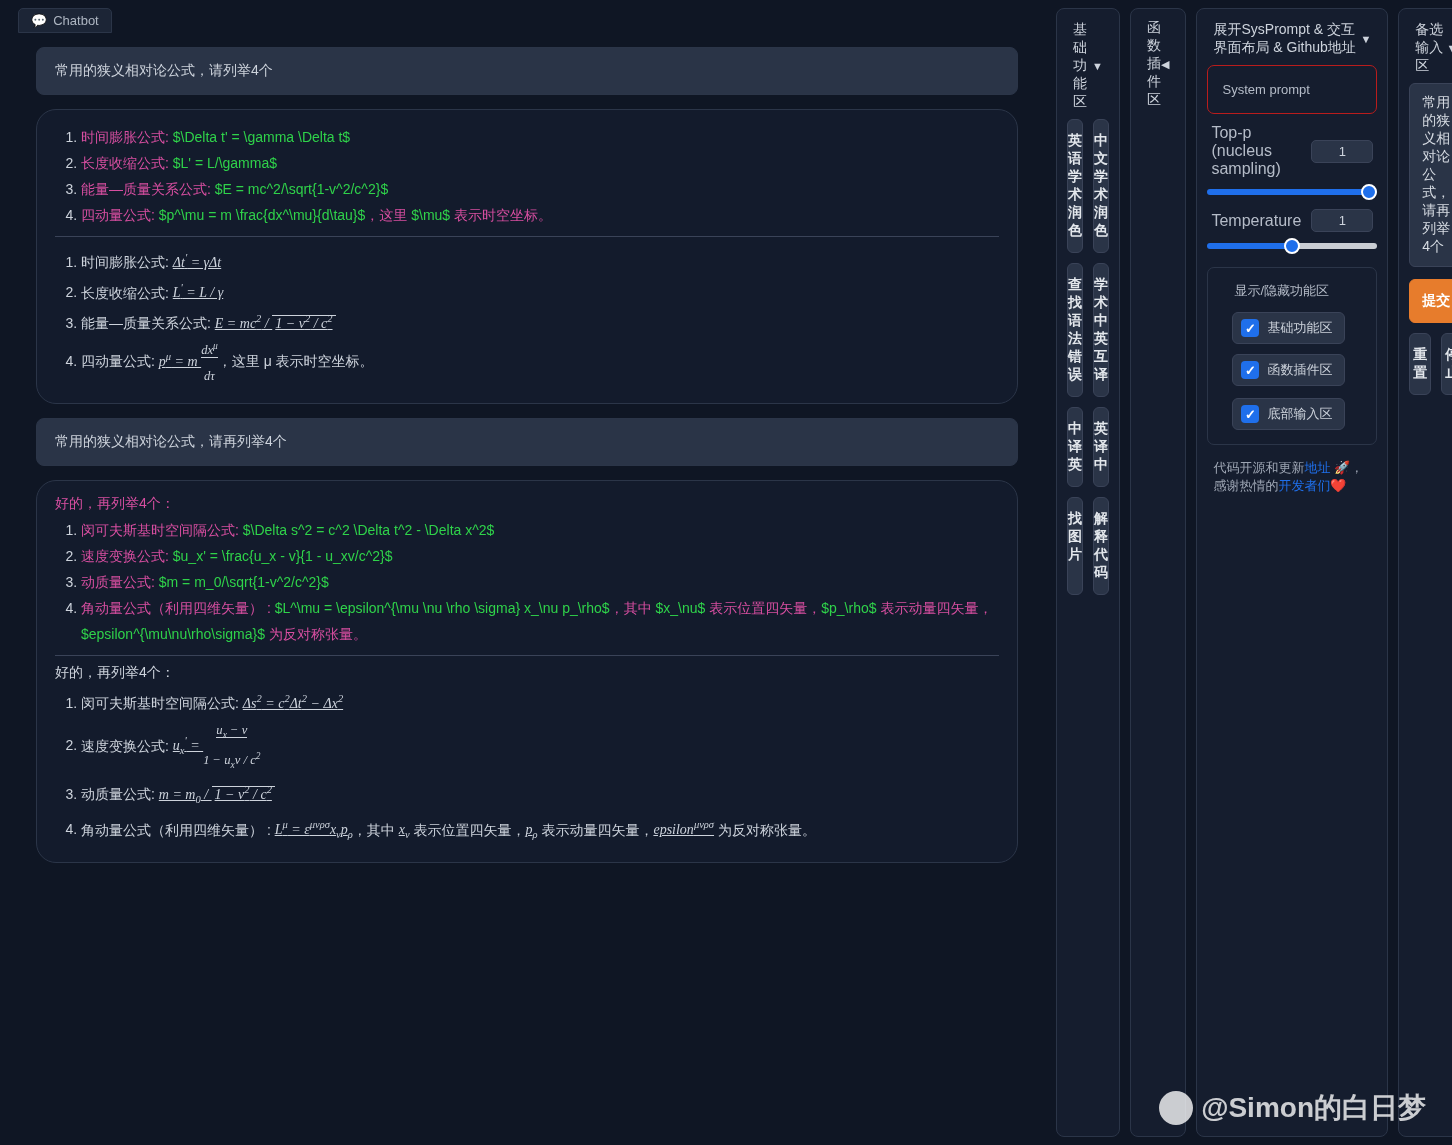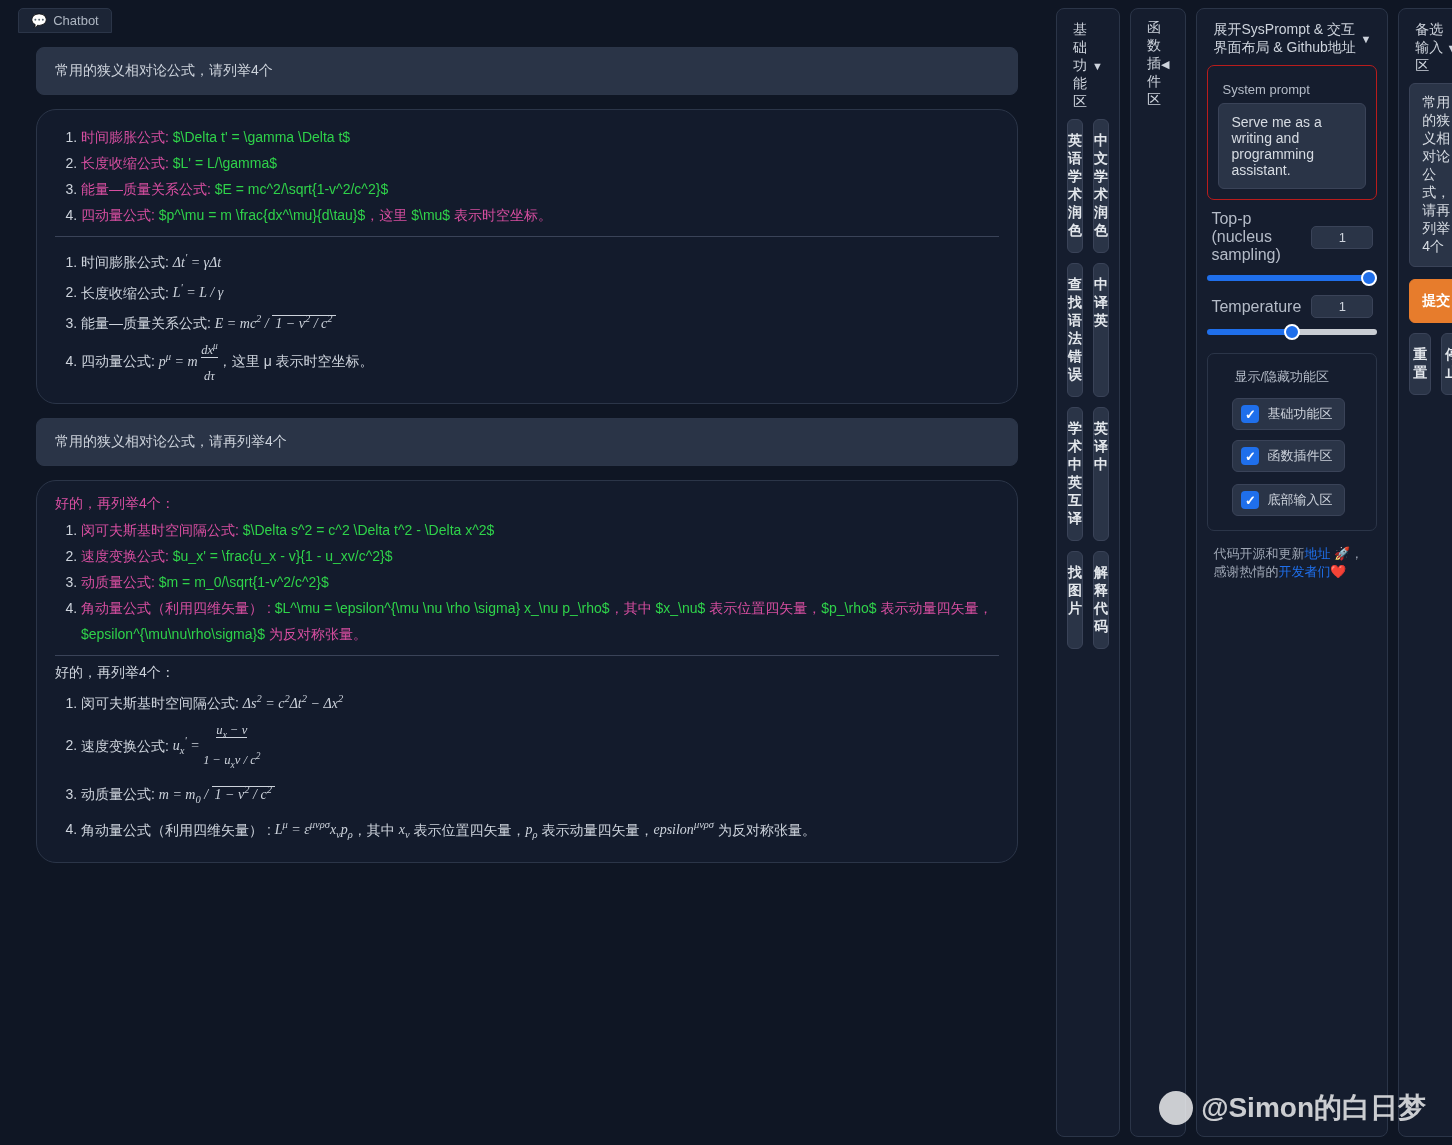--- a/index.html
+++ b/index.html
@@ -56,21 +56,21 @@
     padding-left: 26px;
     line-height: 26px;
   }
   .assistant hr {
     border: none;
     border-top: 1px solid #3a4358;
     margin: 8px 0;
   }
   .magenta { color: #d74ea0; }
   .green { color: #2fd24a; }
-  .math { font-family: "Times New Roman", serif; font-style: italic; }
+  .math { font-family: "Times New Roman", serif; font-style: italic; text-decoration: underline; }
   .sup { vertical-align: super; font-size: 0.75em; font-style: italic; }
   .sub { vertical-align: sub; font-size: 0.75em; font-style: italic; }
   .sqrt { border-top: 1px solid #cdd3dc; padding: 0 3px; }
 
   .panel {
     background: #151d2e;
     border: 1px solid #2b3548;
     border-radius: 8px;
     padding: 8px 10px 12px 10px;
   }
@@ -247,22 +247,22 @@
 
   <div class="panel">
     <div class="panel-header">
       <span>基础功能区</span>
       <span class="arrow">▼</span>
     </div>
     <div class="btn-grid">
       <div class="btn">英语学术润色</div>
       <div class="btn">中文学术润色</div>
       <div class="btn">查找语法错误</div>
+      <div class="btn">学术中英互译</div>
       <div class="btn">中译英</div>
-      <div class="btn">学术中英互译</div>
       <div class="btn">英译中</div>
       <div class="btn">找图片</div>
       <div class="btn">解释代码</div>
     </div>
   </div>
 
   <div class="panel" style="padding:8px 10px;">
     <div class="panel-header" style="padding:2px 6px;">
       <span>函数插件区</span>
       <span class="arrow">◀</span>
@@ -270,21 +270,20 @@
   </div>
 
   <div class="panel">
     <div class="panel-header">
       <span>展开SysPrompt &amp; 交互界面布局 &amp; Github地址</span>
       <span class="arrow">▼</span>
     </div>
 
     <div style="border:1px solid #b91c1c;border-radius:7px;padding:10px;margin-bottom:10px;">
       <div class="field-label">System prompt</div>
-      <div class="textbox">Serve me as a writing and programming assistant.</div>
     </div>
 
     <div class="slider-row">
       <span class="lbl">Top-p (nucleus sampling)</span>
       <span class="valbox">1</span>
     </div>
     <input type="range" class="range-full" min="0" max="1" step="0.01" value="1" style="">
 
     <div class="slider-row">
       <span class="lbl">Temperature</span>

